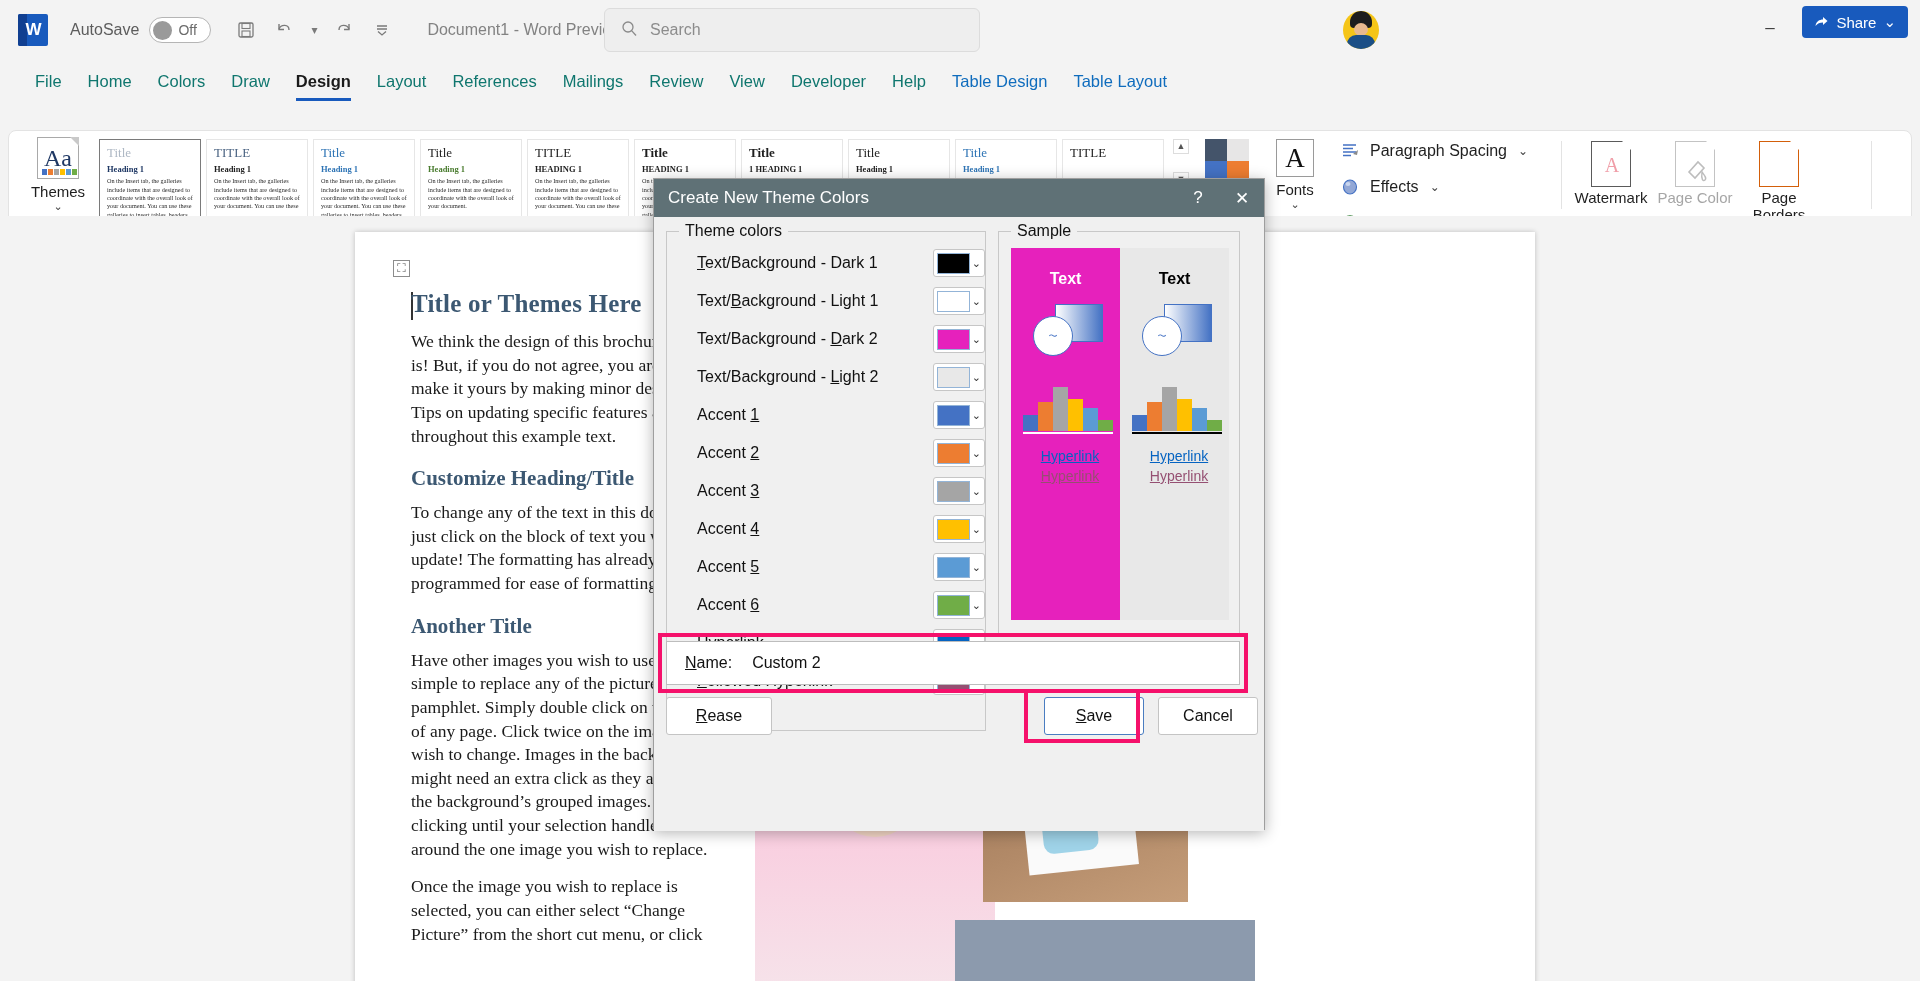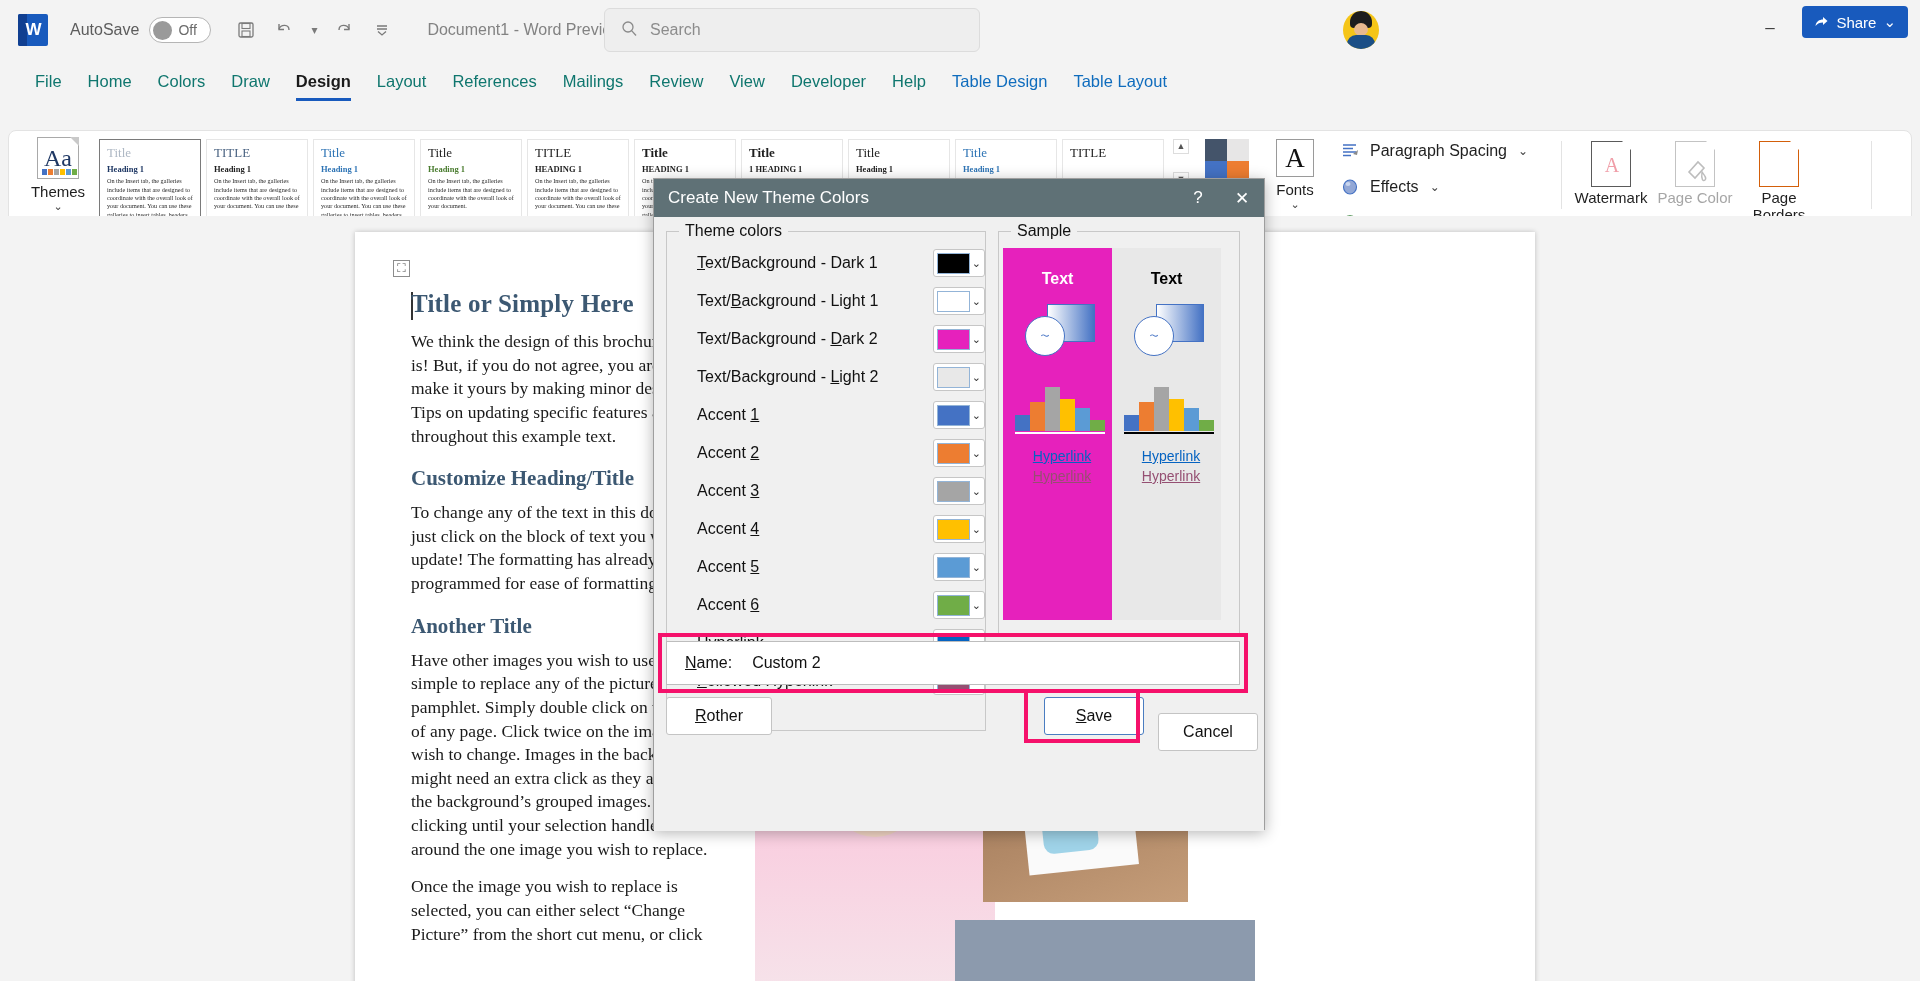--- a/index.html
+++ b/index.html
@@ -176,21 +176,21 @@
   .tc-label u { text-decoration: underline; }
   .sw-btn {
     width:52px; height:28px; border:1px solid #c6c6c6; border-radius:3px; background:#fff;
     display:flex; align-items:center; padding:0 3px; gap:2px;
   }
   .sw-outer { width:33px; height:21px; border:1.6px solid #93b4d7; display:flex; align-items:center; justify-content:center; }
   .sw-inner { width:100%; height:100%; }
   .sw-caret { font-size:11px; color:#333; }
 
   .samplebox { left:344px; top:14px; width:242px; height:404px; }
-  .sample-inner { position:absolute; left:4px; top:16px; width:218px; height:372px; display:flex; }
+  .sample-inner { position:absolute; left:12px; top:16px; width:218px; height:372px; display:flex; }
   .s-half { width:50%; height:100%; position:relative; }
   .s-text { text-align:center; font-size:16px; font-weight:bold; margin-top:22px;}
   .s-shape { position:absolute; left:22px; top:56px; width:70px; height:52px;}
   .s-rect { position:absolute; left:22px; top:0; width:48px; height:38px; border:1px solid #4472c4; background:linear-gradient(to right,#fff, #4472c4);}
   .s-circ { position:absolute; left:0; top:12px; width:40px; height:40px; border-radius:50%; background:#fff; border:1px solid #4472c4; display:flex; align-items:center; justify-content:center; font-size:9px; color:#4472c4;}
   .s-chart { position:absolute; left:12px; top:128px; width:90px; height:58px;}
   .s-bars { position:absolute; bottom:3px; left:0; width:90px; height:55px; display:flex; align-items:flex-end; gap:0;}
   .s-bars i { display:block; width:15px; }
   .s-axis { position:absolute; bottom:0; left:0; width:90px; height:2px; }
   .s-links { position:absolute; left:12px; top:200px; width:94px; text-align:center;}
@@ -206,21 +206,21 @@
     position:absolute; left:4px; top:416px; width:590px; height:60px; border:4px solid #f5116b; pointer-events:none;
   }
 
   .btnrow { position:absolute; left:12px; top:480px; width:574px; height:40px;}
   .dbtn {
     position:absolute; height:38px; background:#fff; border:1px solid #c4c4c4; border-radius:3px;
     display:flex; align-items:center; justify-content:center; font-size:16px; color:#111;
   }
   .dbtn.reset { left:0; width:106px;}
   .dbtn.save { left:378px; width:100px; border:1.8px solid #4a7dc1;}
-  .dbtn.cancel { left:492px; width:100px;margin-top:16px;}
+  .dbtn.cancel { left:492px; width:100px;}
   .hl-save { position:absolute; left:370px; top:472px; width:116px; height:54px; border:4px solid #f5116b; pointer-events:none;}
   u.acc { text-decoration: underline; }
 </style>
 </head>
 <body>
 
 <div id="app">
 
   <div class="titlebar">
     <div class="word-logo">
@@ -504,21 +504,21 @@
           <div style="position:absolute;left:124px;top:10px;width:14px;height:100px;background:#d6b24a;transform:rotate(24deg);"></div>
         </div>
         <div class="blk" style="left:400px;top:480px;width:110px;height:95px;background:#fde9b0;"></div>
         <div class="blk" style="left:200px;top:688px;width:300px;height:72px;background:#8c9aad;"></div>
       </div>
 
       <div class="fade-right"></div>
 
       <div class="caret-doc"></div>
       <div class="doccol" id="doccol">
-          <div class="doc-h1">Title or Simply Here</div>
+          <div class="doc-h1">Title or Themes Here</div>
           <div class="doc-p">We think the design of this brochure is great as is!  But, if you do not agree, you are able to make it yours by making minor design tweaks!  Tips on updating specific features are available throughout this example text.</div>
           <div class="doc-h2">Customize Heading/Title</div>
           <div class="doc-p">To change any of the text in this document, just click on the block of text you want to update!  The formatting has already been programmed for ease of formatting.</div>
           <div class="doc-h2">Another Title</div>
           <div class="doc-p">Have other images you wish to use? It is simple to replace any of the pictures in this pamphlet.  Simply double click on the Header of any page.  Click twice on the image you wish to change.  Images in the background might need an extra click as they are part of the background’s grouped images.  Keep clicking until your selection handles are around the one image you wish to replace.</div>
           <div class="doc-p">Once the image you wish to replace is selected, you can either select “Change Picture” from the short cut menu, or click</div>
         </div>
     </div>
   </div>
 
@@ -701,21 +701,21 @@
 
       <div class="namebar">
         <span class="nlbl"><u class="acc">N</u><span>ame:</span></span>
         <input class="nameinput" value="Custom 2" style="">
       </div>
       <div class="hl-name"></div>
 
       <div class="btnrow">
         <div class="dbtn reset">
             <u class="acc">R</u>
-            <span>other</span>
+            <span>ease</span>
           </div>
         <div class="dbtn save">
             <u class="acc">S</u>
             <span>ave</span>
           </div>
         <div class="dbtn cancel">
             <span>Cancel</span>
           </div>
       </div>
       <div class="hl-save"></div>

